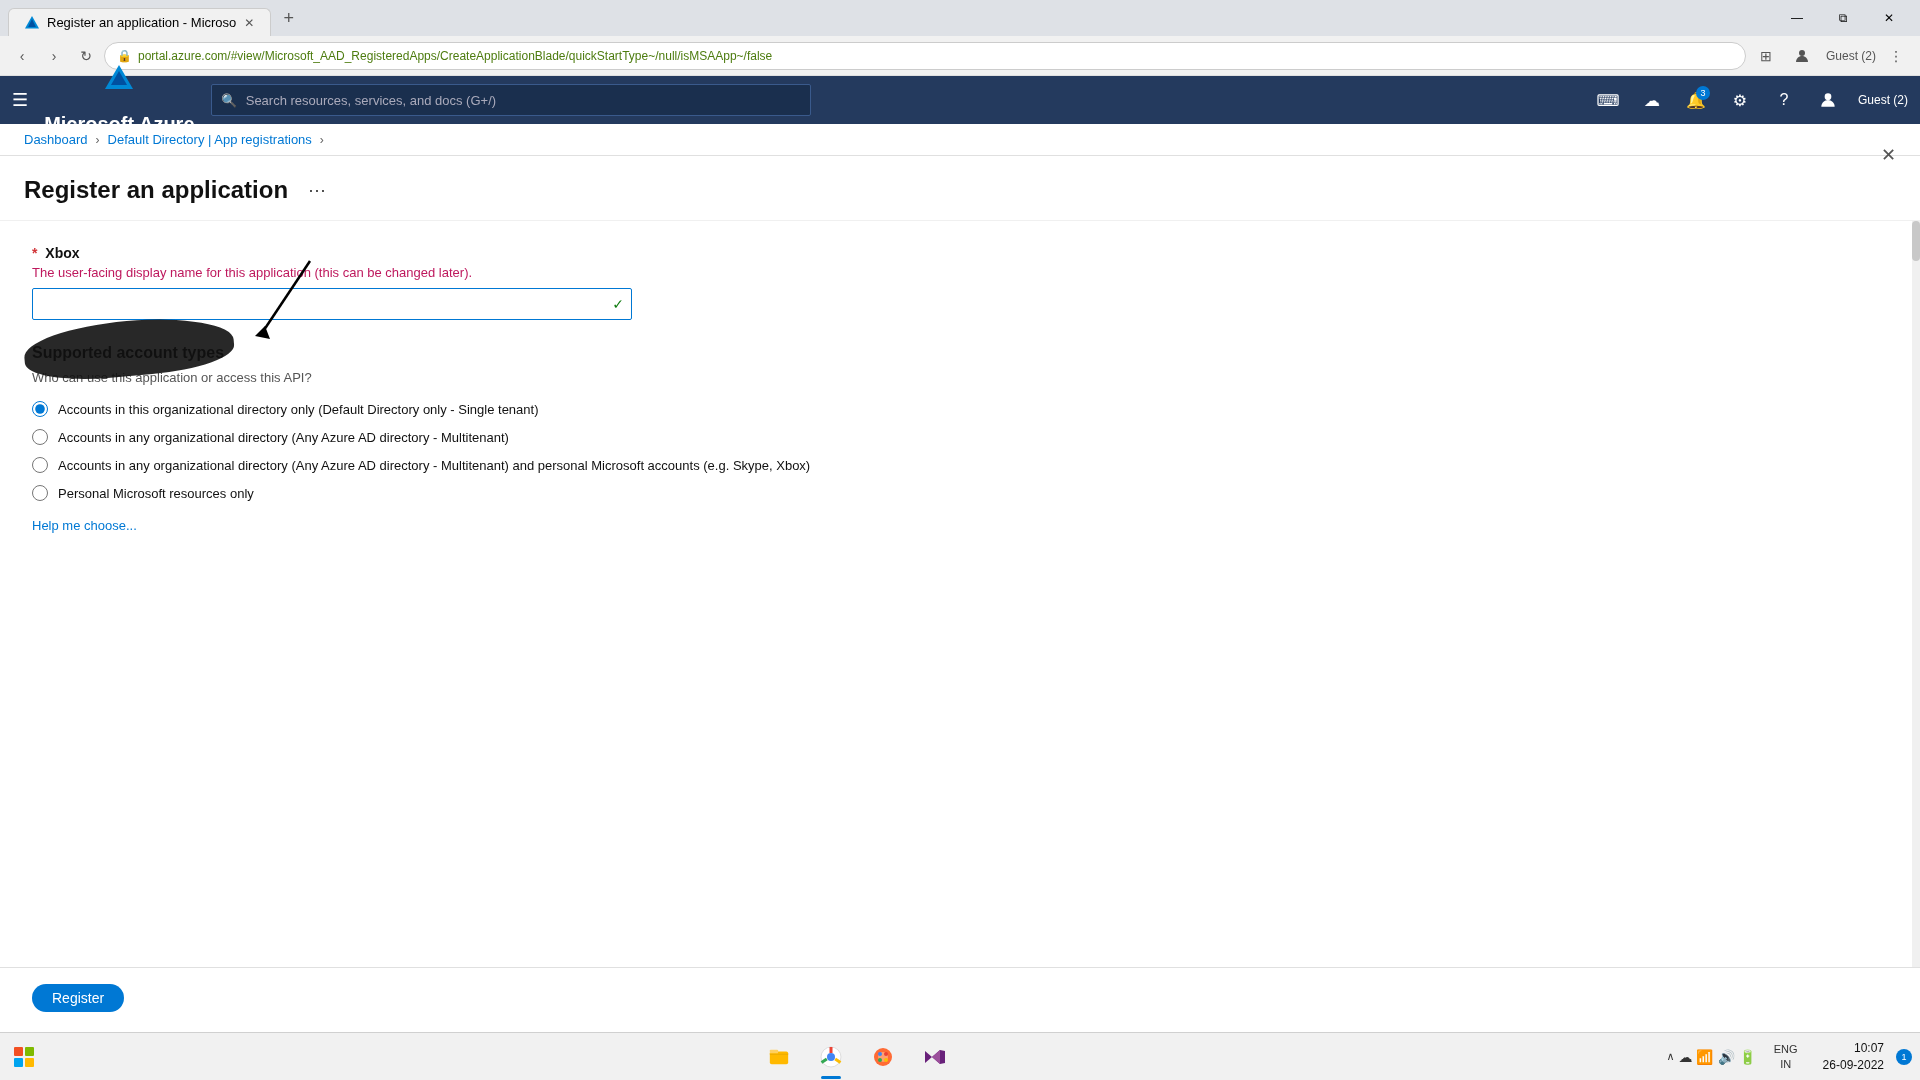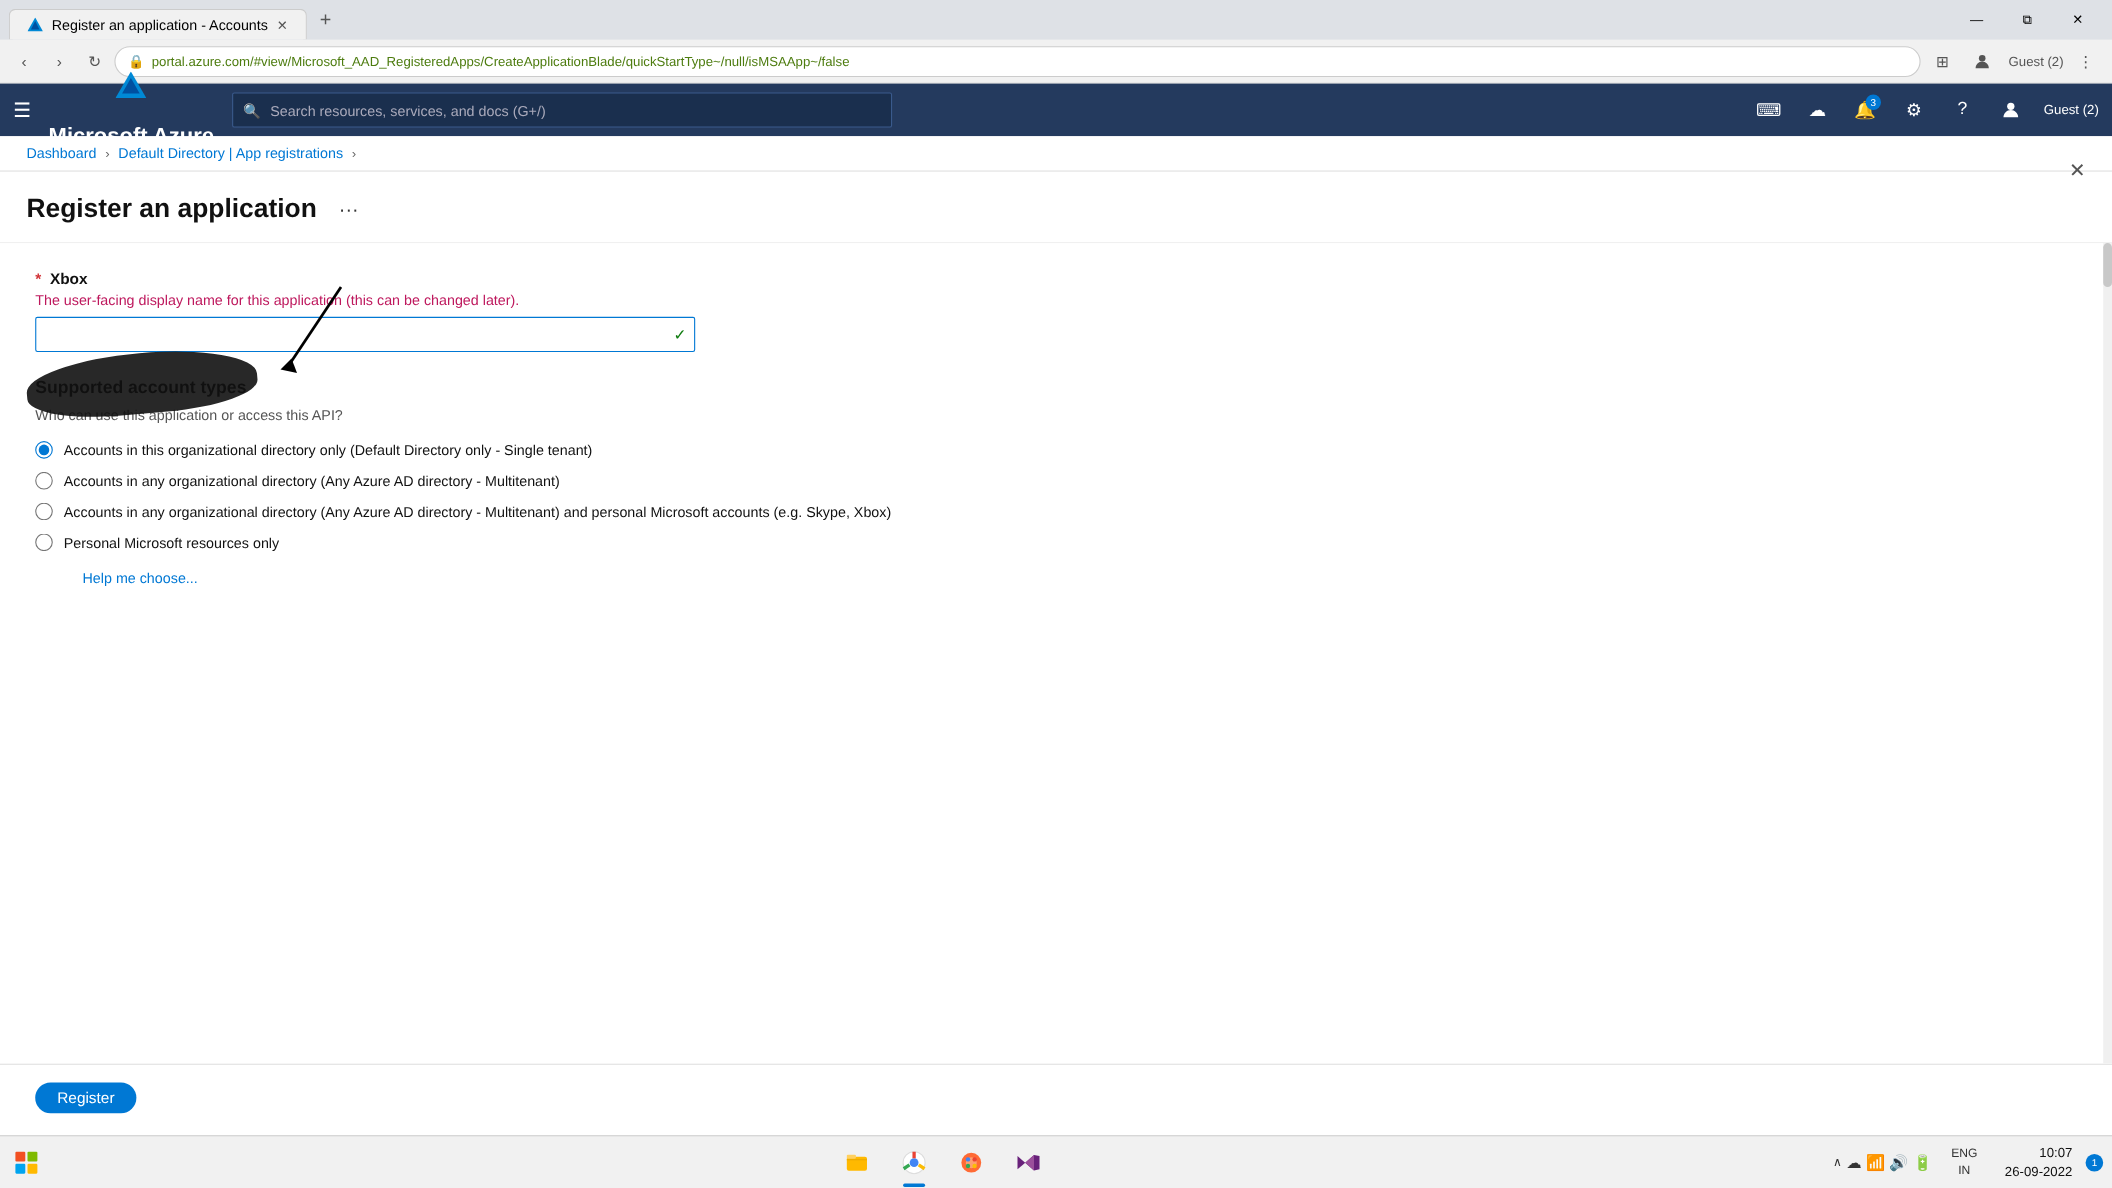--- a/index.html
+++ b/index.html
@@ -188,21 +188,21 @@
     .section-desc {
       font-size: 13px;
       color: #555;
       margin-bottom: 16px;
     }
 
     .radio-group { display: flex; flex-direction: column; gap: 12px; margin-bottom: 16px; }
     .radio-item { display: flex; align-items: flex-end; gap: 10px; font-size: 13px; color: #111; }
     .radio-input { width: 16px; height: 16px; accent-color: #0078d4; cursor: pointer; }
 
-    .help-link { color: #0078d4; font-size: 13px; cursor: pointer; text-decoration: none; margin-left: 43px; }
+    .help-link { color: #0078d4; font-size: 13px; cursor: pointer; text-decoration: none; }
 
     
     .scroll-indicator {
       position: absolute; right: 0; top: 0; bottom: 0;
       width: 8px; background: #f0f0f0;
     }
     .scroll-thumb {
       position: absolute; right: 0; top: 0;
       width: 8px; height: 40px;
       background: #c8c8c8; border-radius: 4px;
@@ -277,21 +277,21 @@
 
 <div class="browser-top">
 
   <div class="tab-bar">
     <div class="tab-active">
 
       <svg width="14" height="14" viewBox="0 0 18 18">
         <path d="M9 0L0 16h18z" fill="#0089d6"></path>
         <path d="M9 4L4 14h10z" fill="#0050a0"></path>
       </svg>
-      <span>Register an application - Accounts</span>
+      <span>Register an application - Microso</span>
       <span style="margin-left:auto;font-size:12px;color:#555;">✕</span>
     </div>
     <button class="tab-new">+</button>
 
     <div style="margin-left:auto;display:flex;align-items:center;gap:0;">
       <button style="background:none;border:none;width:46px;height:36px;cursor:pointer;font-size:12px;">—</button>
       <button style="background:none;border:none;width:46px;height:36px;cursor:pointer;font-size:12px;">⧉</button>
       <button style="background:none;border:none;width:46px;height:36px;cursor:pointer;font-size:12px;">✕</button>
     </div>
   </div>

